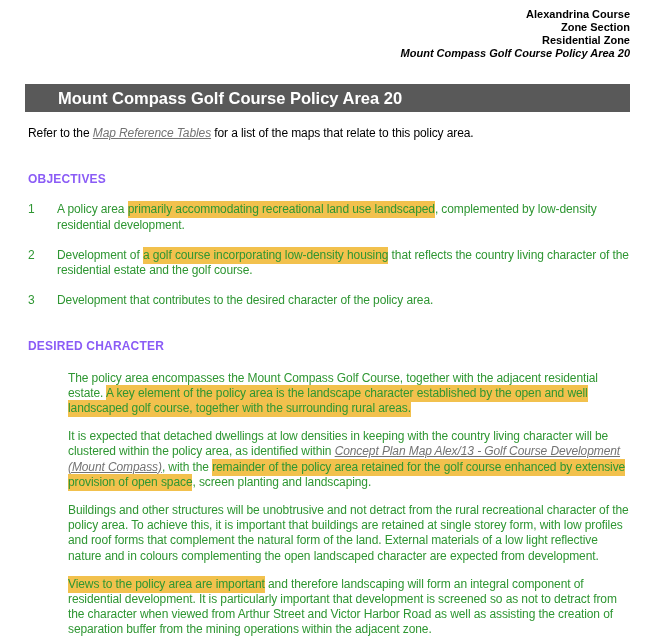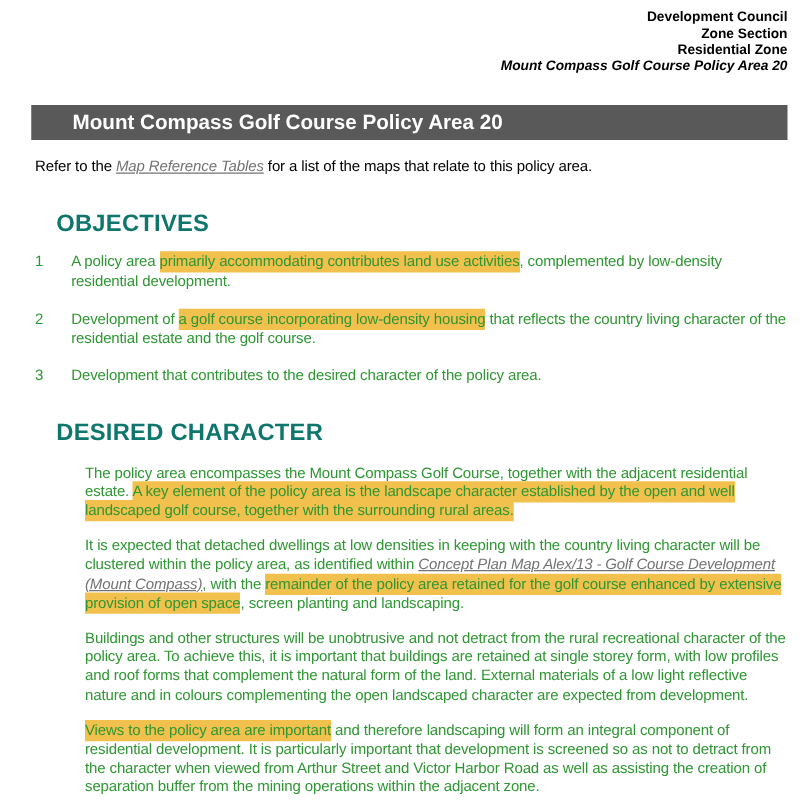--- a/index.html
+++ b/index.html
@@ -47,25 +47,25 @@
     width: 605px;
     font-size: 12px;
     line-height: 15.2px;
     letter-spacing: -0.1px;
   }
   .intro {
     margin: 14px 0 0 0;
     color: #000000;
   }
   h2 {
-    font-size: 19px;
+    font-size: 12px;
     font-weight: bold;
     letter-spacing: 0.2px;
-    color: #0f766e;
-    margin: 31px 0 0 17px;
+    color: #8b5cf6;
+    margin: 31px 0 0 0;
   }
   .obj-item {
     display: flex;
     margin-top: 15px;
     color: #2E9632;
   }
   .obj-num {
     width: 29px;
     flex: 0 0 29px;
   }
@@ -92,39 +92,39 @@
     text-decoration: underline;
     cursor: pointer;
   }
 </style>
 </head>
 <body>
 
 <div class="page">
 
   <div class="page-header">
-    <div>Development Council</div>
+    <div>Alexandrina Course</div>
     <div>Zone Section</div>
     <div>Residential Zone</div>
     <div class="italic">Mount Compass Golf Course Policy Area 20</div>
   </div>
 
   <div class="title-bar">
     <span>Mount Compass Golf Course Policy Area 20</span>
   </div>
 
   <div class="content">
 
     <p class="intro"><span>Refer to the </span><a class="doc-link" href="#">Map Reference Tables</a><span> for a list of the maps that relate to this policy area.</span></p>
 
     <h2>OBJECTIVES</h2>
 
     <div class="obj-item">
       <span class="obj-num">1</span>
-      <span class="obj-text"><span>A policy area </span><span class="hl">primarily accommodating contributes land use activities</span><span>, complemented by low-density residential development.</span></span>
+      <span class="obj-text"><span>A policy area </span><span class="hl">primarily accommodating recreational land use landscaped</span><span>, complemented by low-density residential development.</span></span>
     </div>
     <div class="obj-item">
       <span class="obj-num">2</span>
       <span class="obj-text"><span>Development of </span><span class="hl">a golf course incorporating low-density housing</span><span> that reflects the country living character of the residential estate and the golf course.</span></span>
     </div>
     <div class="obj-item">
       <span class="obj-num">3</span>
       <span class="obj-text"><span>Development that contributes to the desired character of the policy area.</span></span>
     </div>
 

